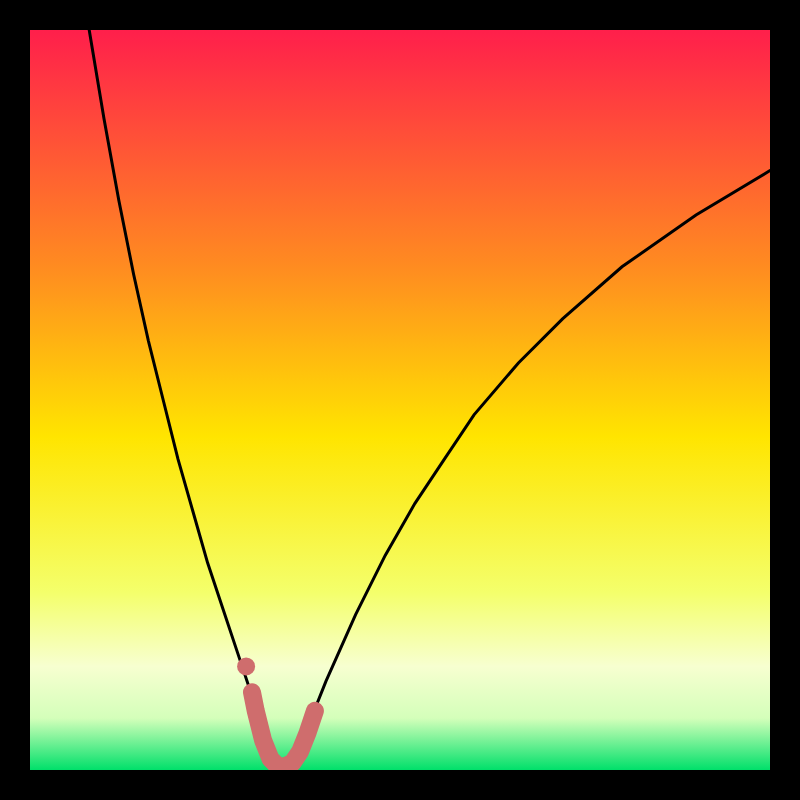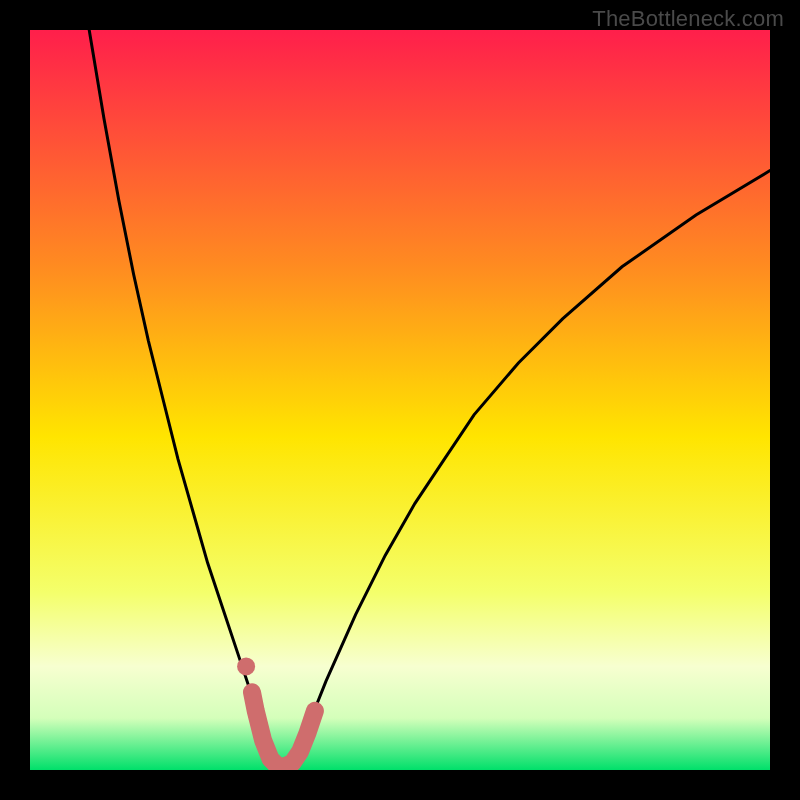--- a/index.html
+++ b/index.html
@@ -39,21 +39,20 @@
   .plot svg {
     display: block;
     width: 740px;
     height: 740px;
   }
 </style>
 </head>
 <body>
 
 <div class="frame">
-  <div class="watermark">TheBottleneck.com</div>
   <div class="plot">
     <svg viewBox="0 0 740 740">
       <defs>
         <linearGradient id="bg-grad" x1="0" y1="0" x2="0" y2="1">
           <stop offset="0%" stop-color="#ff1f4b"></stop>
           <stop offset="33%" stop-color="#ff8f1f"></stop>
           <stop offset="55%" stop-color="#ffe500"></stop>
           <stop offset="76%" stop-color="#f4ff6b"></stop>
           <stop offset="86%" stop-color="#f7ffd0"></stop>
           <stop offset="93%" stop-color="#d4ffba"></stop>

